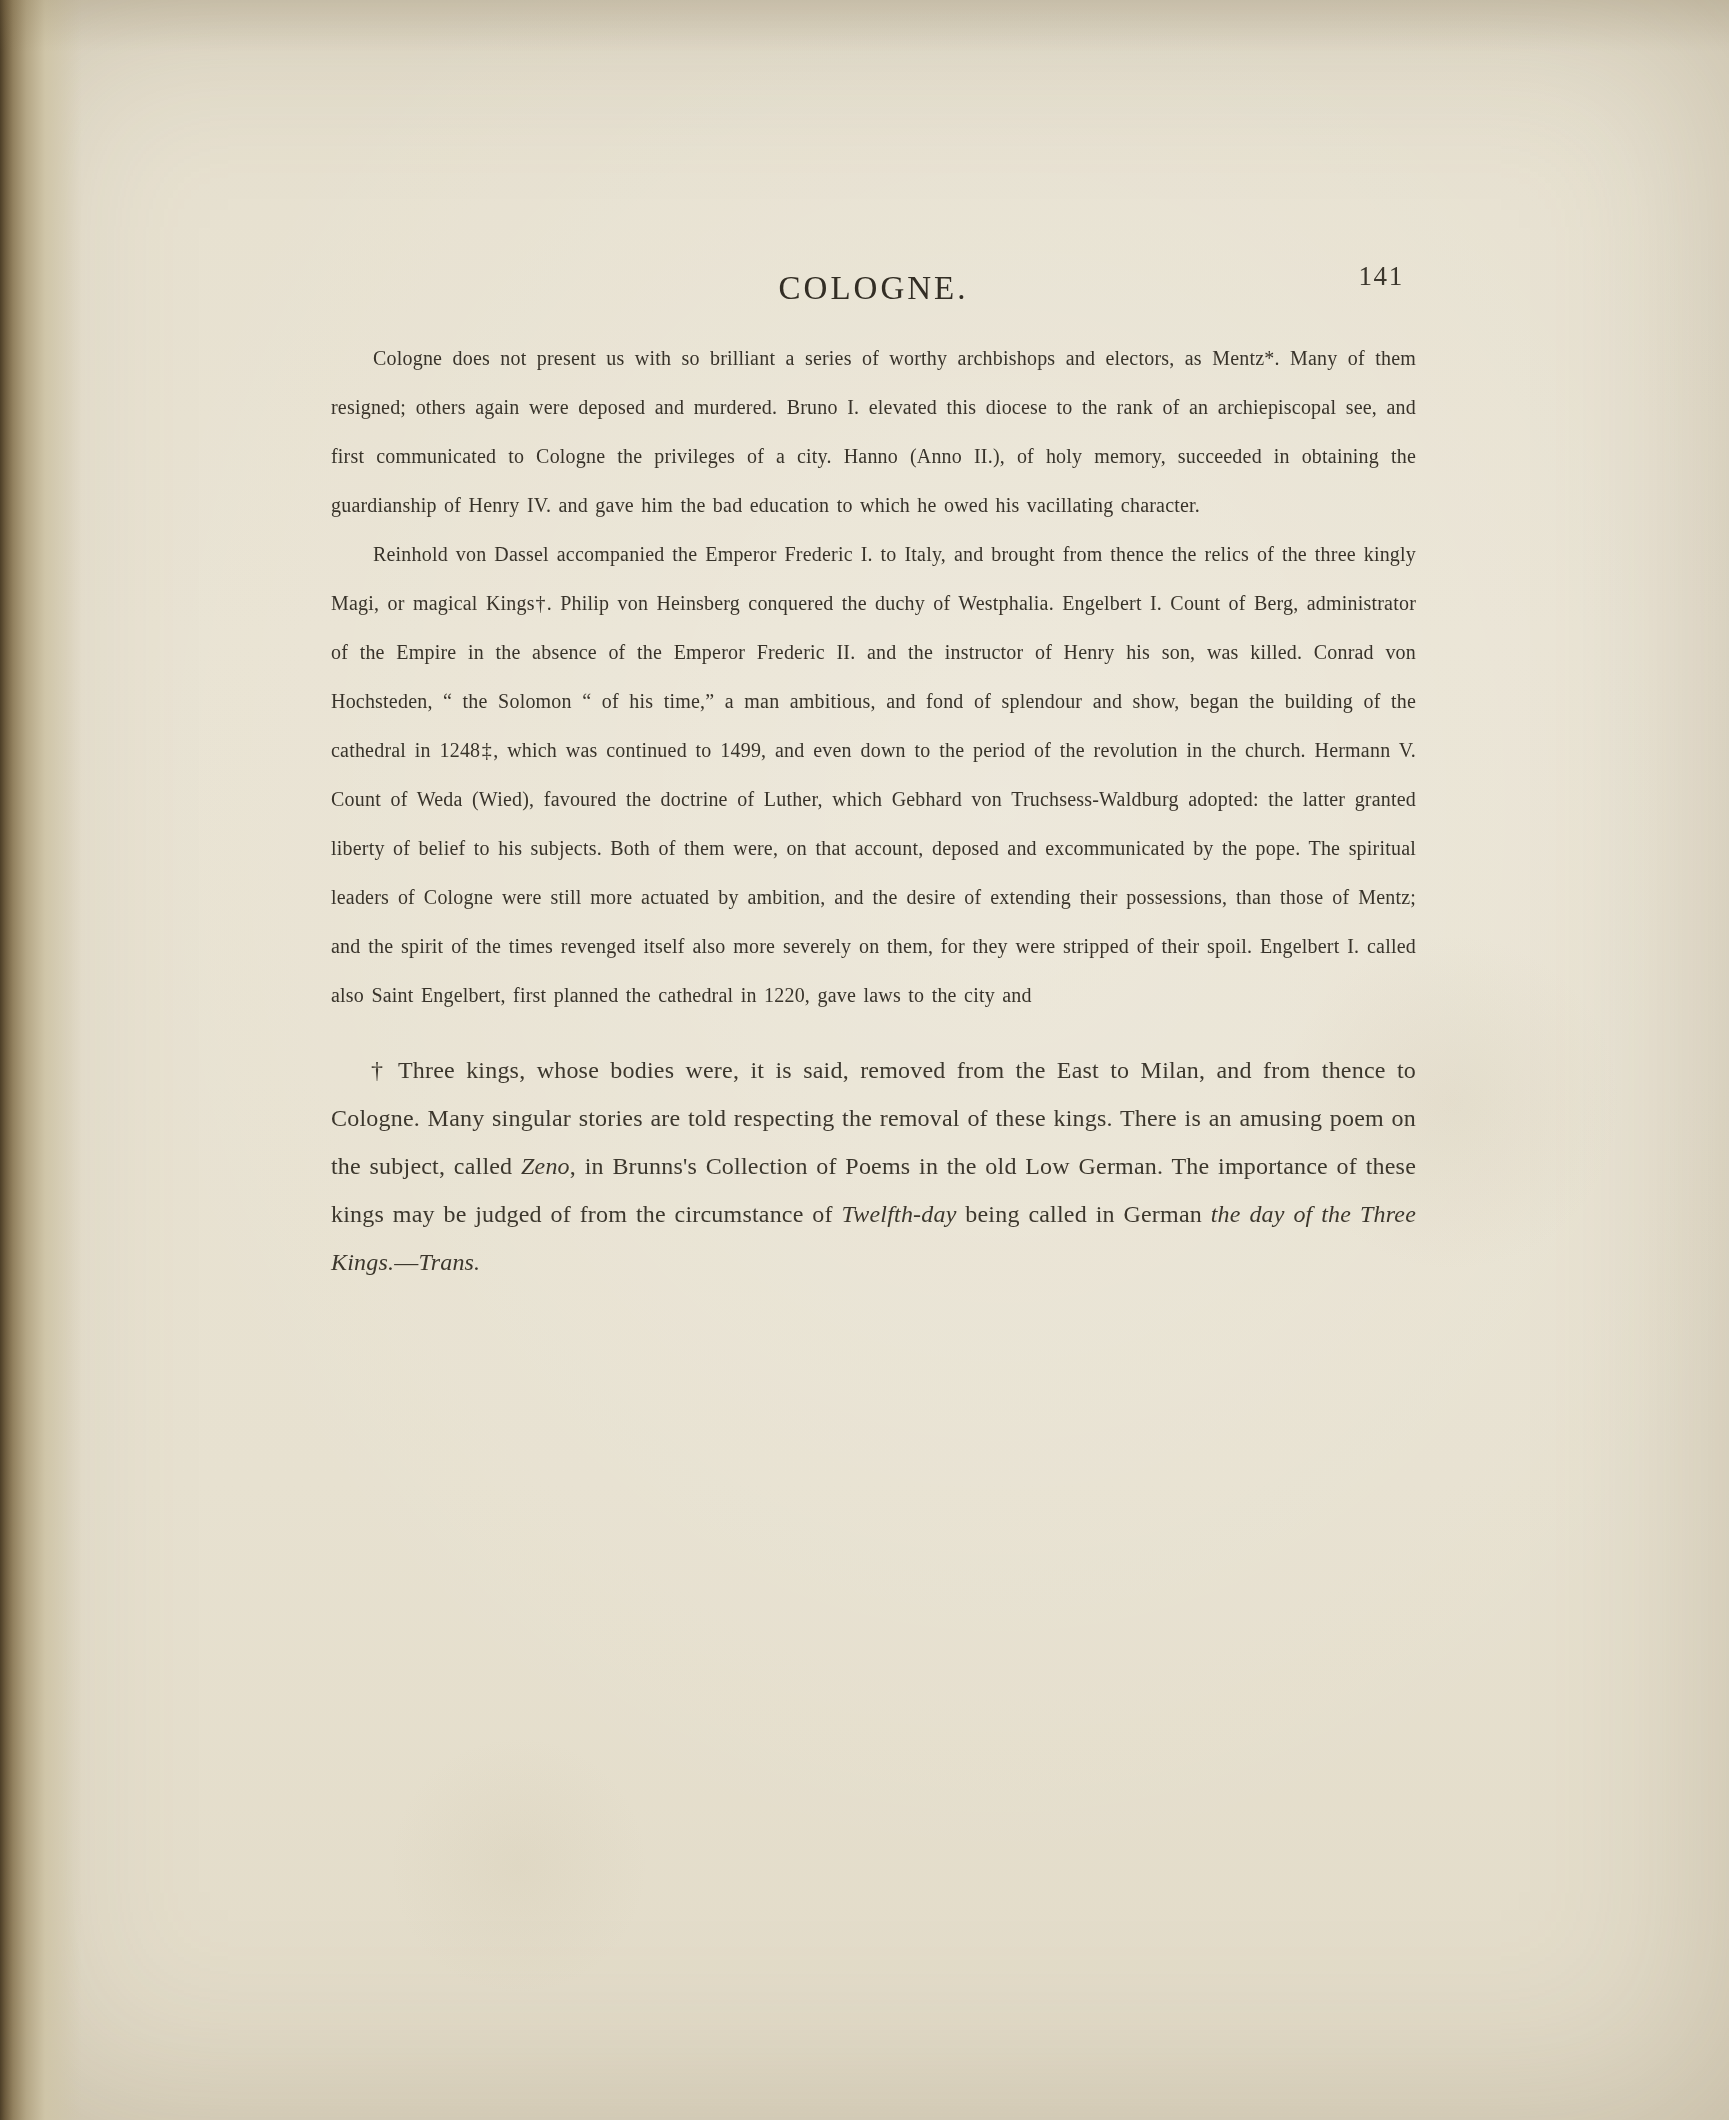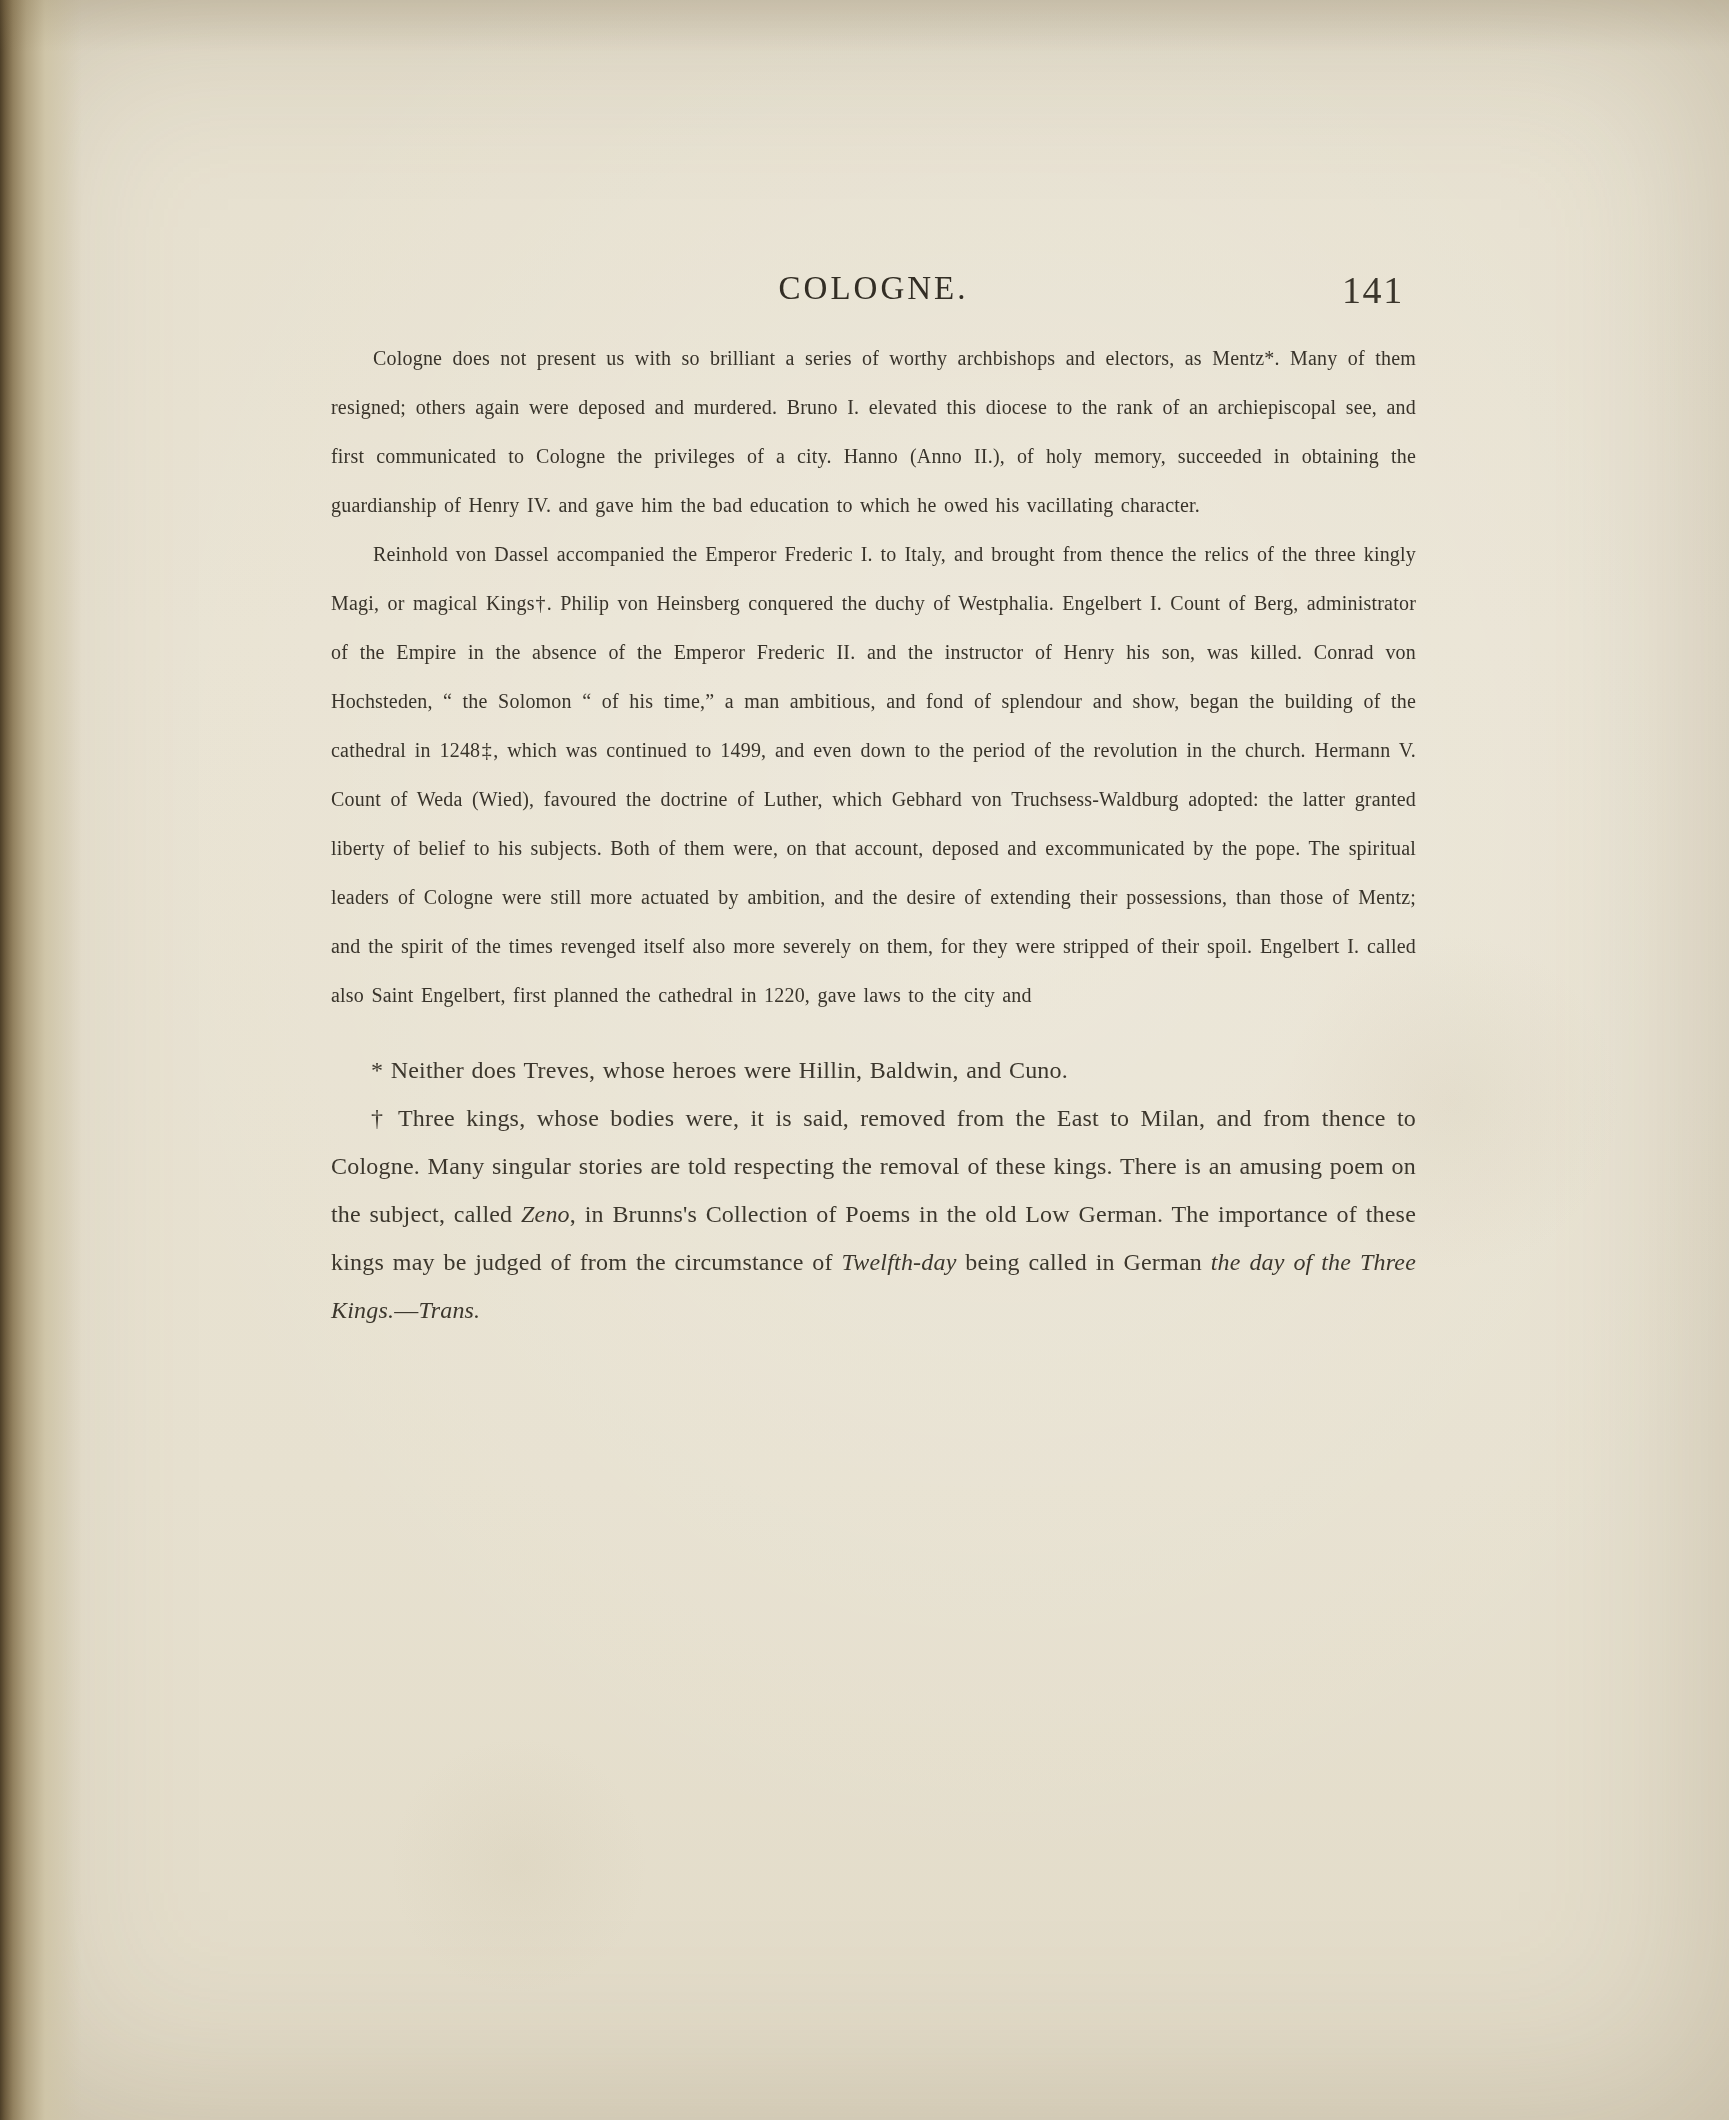--- a/index.html
+++ b/index.html
@@ -62,22 +62,22 @@
     margin: 14px;
     text-align: center;
     font-size: 33px;
     font-weight: normal;
     letter-spacing: 3px;
     color: #332e25;
   }
   .pagenum {
     position: absolute;
     right: 12px;
-    top: 12px;
-    font-size: 38px;
+    top: 5px;
+    font-size: 27px;
     letter-spacing: 1.7px;
     color: #3b362c;
   }
   .body-text p {
     margin: 0;
     font-size: 20px;
     line-height: 49px;
     text-align: justify;
     text-indent: 42px;
     letter-spacing: 0.2px;
@@ -113,19 +113,18 @@
       <h1 class="title">COLOGNE.</h1>
       <span class="pagenum">141</span>
     </div>
 
     <div class="body-text">
       <p>Cologne does not present us with so brilliant a series of worthy archbishops and electors, as Mentz*.  Many of them resigned; others again were deposed and murdered.  Bruno I. elevated this diocese to the rank of an archiepiscopal see, and first communicated to Cologne the privileges of a city.  Hanno (Anno II.), of holy memory, succeeded in obtaining the guardianship of Henry IV. and gave him the bad education to which he owed his vacillating character.</p>
       <p>Reinhold von Dassel accompanied the Emperor Frederic I. to Italy, and brought from thence the relics of the three kingly Magi, or magical Kings†.  Philip von Heinsberg conquered the duchy of Westphalia.  Engelbert I. Count of Berg, administrator of the Empire in the absence of the Emperor Frederic II. and the instructor of Henry his son, was killed.  Conrad von Hochsteden, “ the Solomon “ of his time,” a man ambitious, and fond of splendour and show, began the building of the cathedral in 1248‡, which was continued to 1499, and even down to the period of the revolution in the church.  Hermann V. Count of Weda (Wied), favoured the doctrine of Luther, which Gebhard von Truchsess-Waldburg adopted: the latter granted liberty of belief to his subjects.  Both of them were, on that account, deposed and excommunicated by the pope.  The spiritual leaders of Cologne were still more actuated by ambition, and the desire of extending their possessions, than those of Mentz; and the spirit of the times revenged itself also more severely on them, for they were stripped of their spoil.  Engelbert I. called also Saint Engelbert, first planned the cathedral in 1220, gave laws to the city and</p>
     </div>
 
     <div class="footnotes">
-      <p><span>*  Neither does Treves, whose heroes were Hillin, Baldwin, and Cuno.</span></p>
       <p><span>†  Three kings, whose bodies were, it is said, removed from the East to Milan, and from thence to Cologne.  Many singular stories are told respecting the removal of these kings.  There is an amusing poem on the subject, called </span><em>Zeno</em><span>, in Brunns's Collection of Poems in the old Low German.  The importance of these kings may be judged of from the circumstance of </span><em>Twelfth-day</em><span> being called in German </span><em>the day of the Three Kings.</em><span>—</span><em>Trans.</em></p>
     </div>
 
   </div>
 </div>
 
 
 </body></html>

